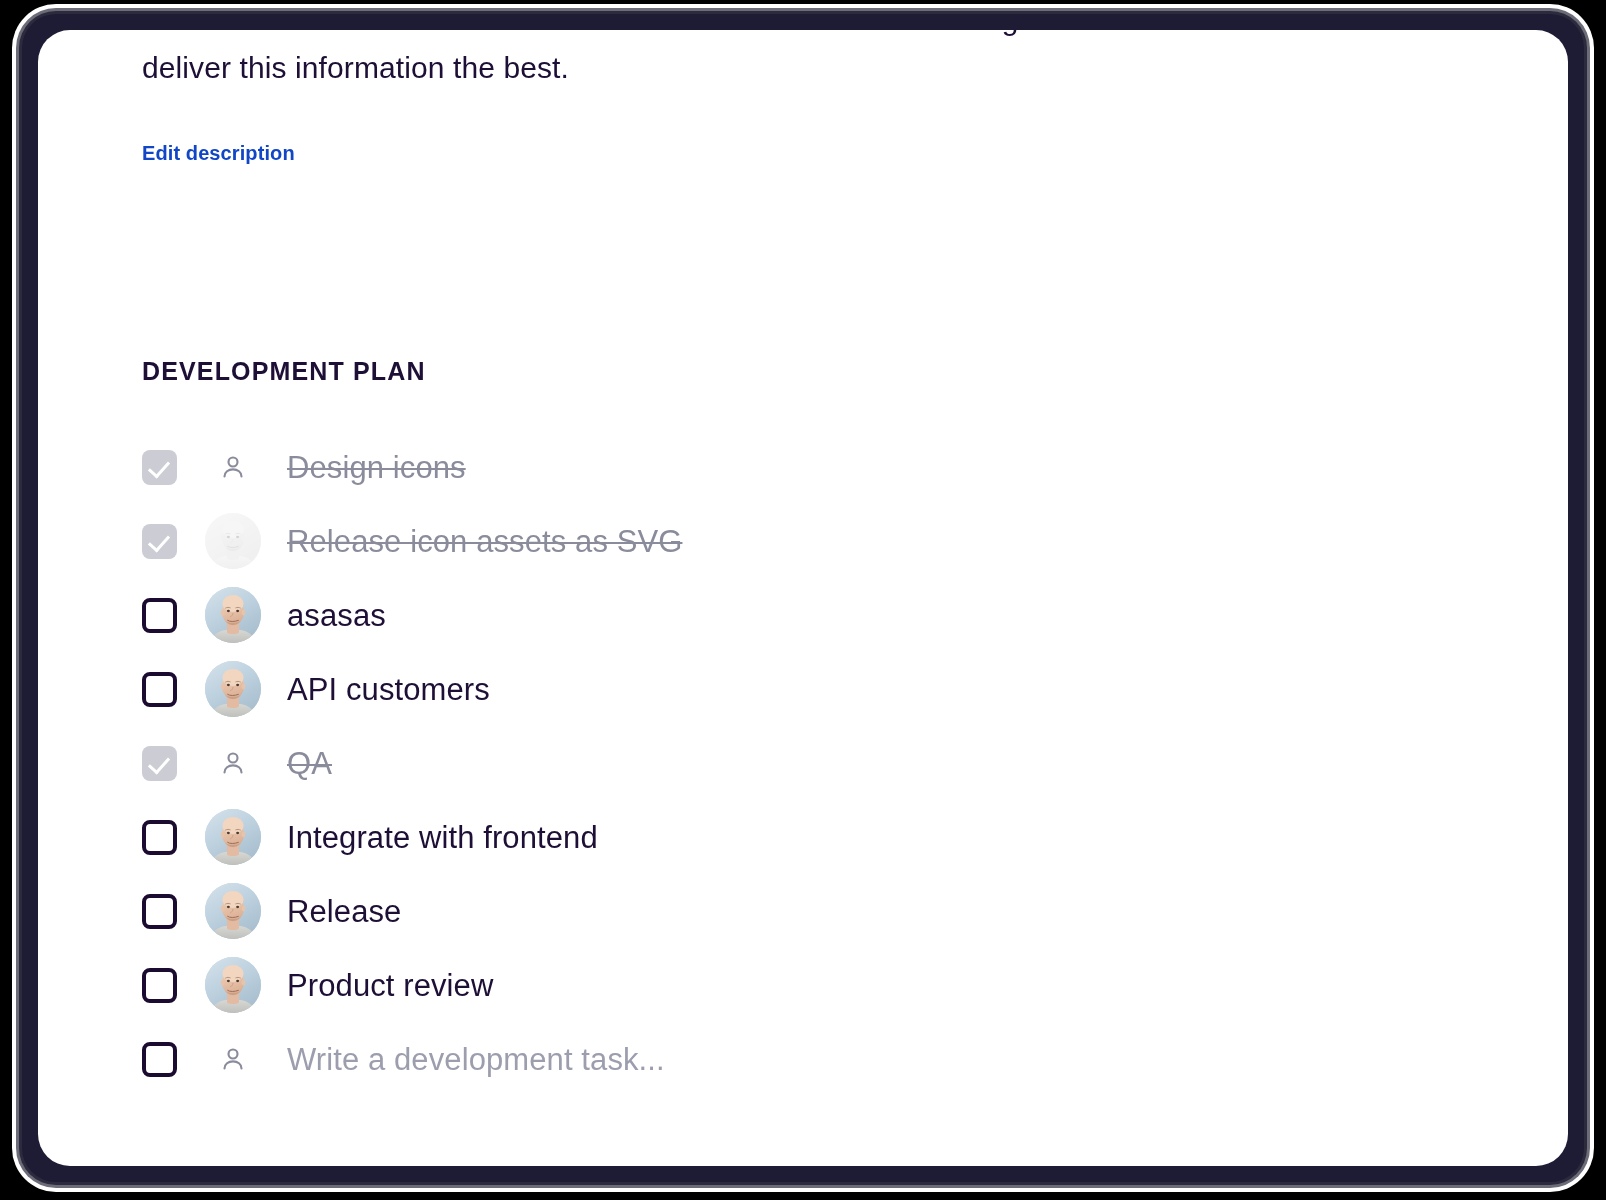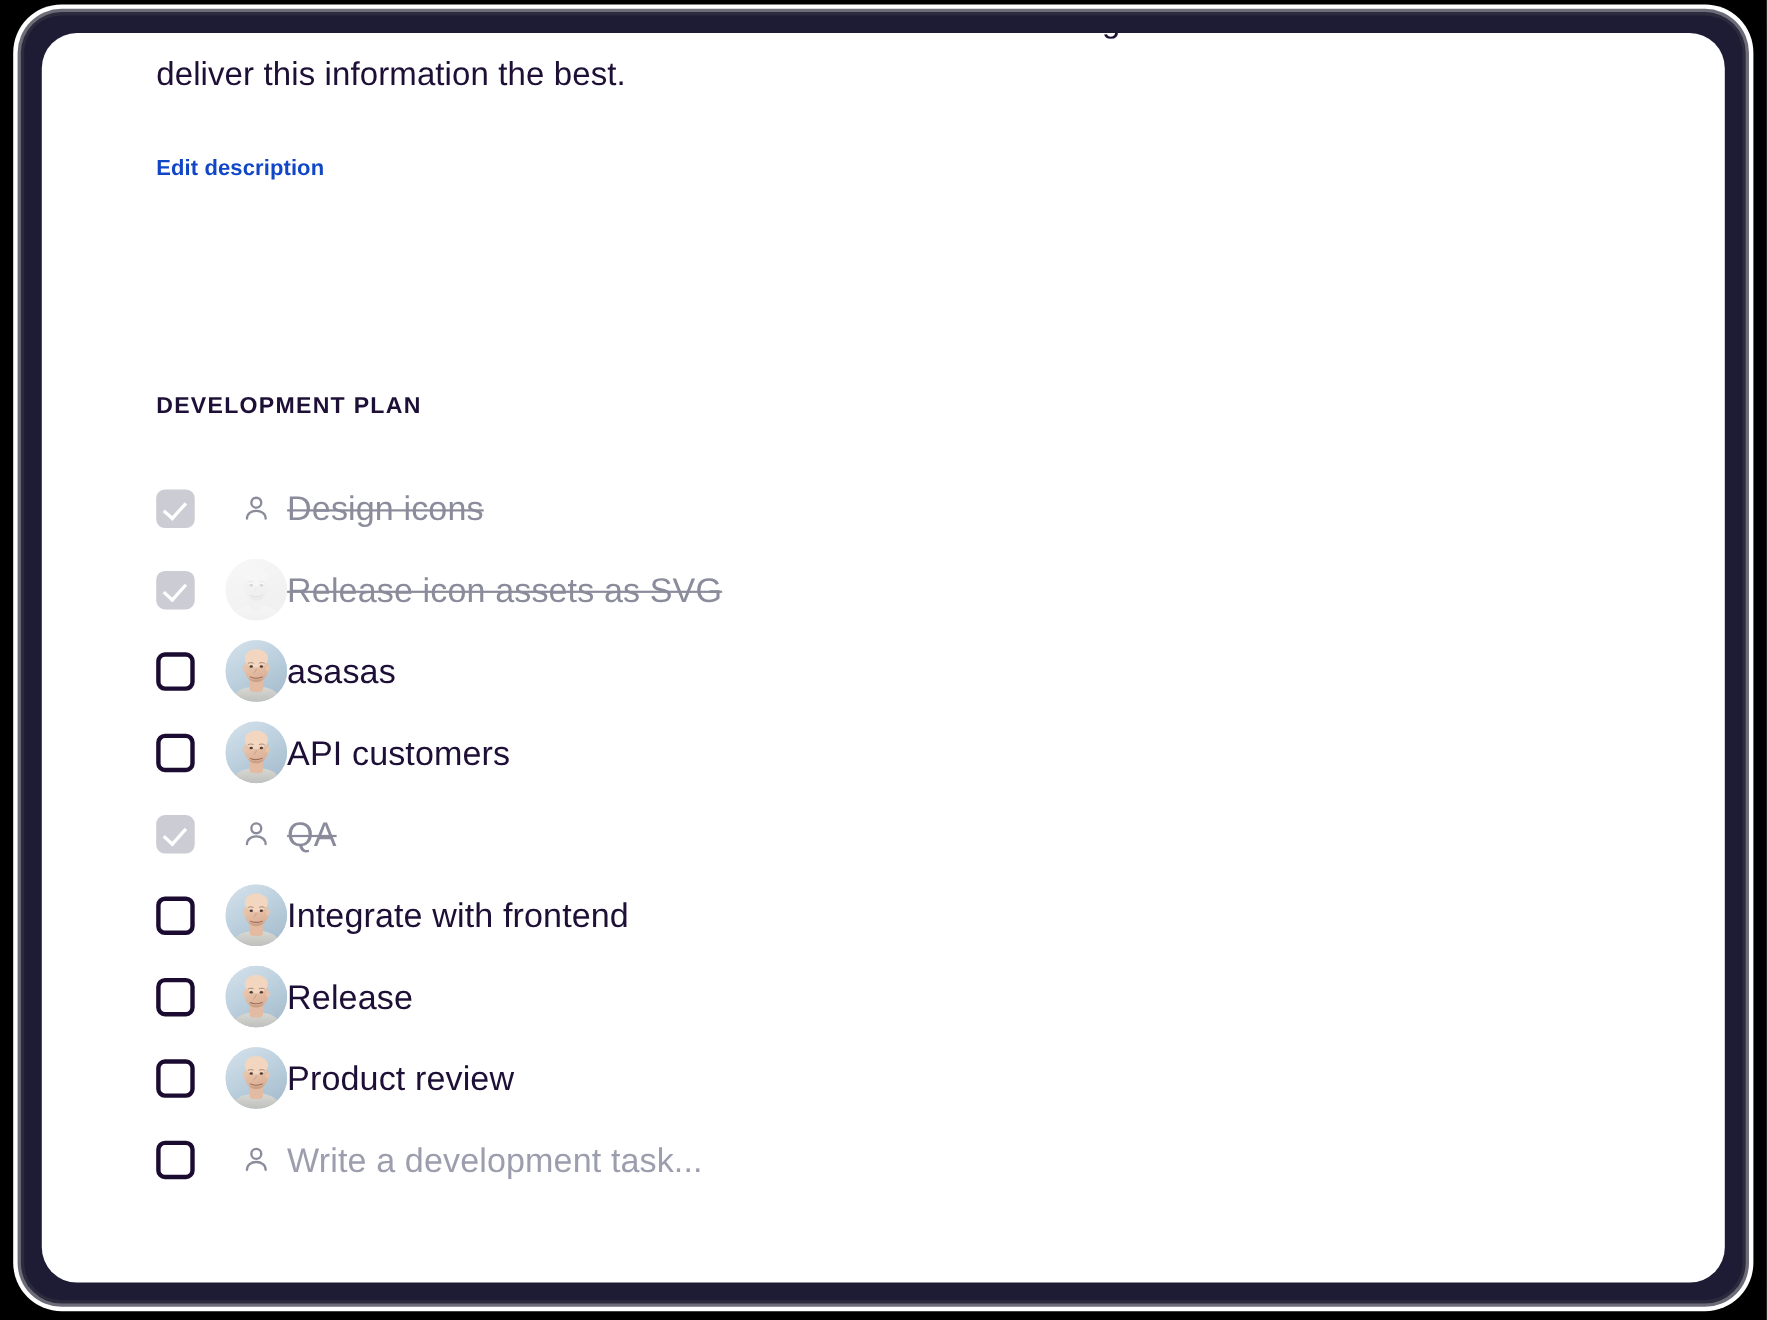--- a/index.html
+++ b/index.html
@@ -64,21 +64,21 @@
     font-weight: 700;
     color: #1147c6;
     text-decoration: none;
     cursor: pointer;
     letter-spacing: 0.1px;
   }
 
   #plan-section { margin-top: 192px; }
 
   #plan-heading {
-    font-size: 21px;
+    font-size: 25px;
     font-weight: 700;
     letter-spacing: 1.15px;
     color: #1d0f35;
     margin-bottom: 44px;
   }
 
   
   #task-list { display: block; }
 
   .task-row {
@@ -136,20 +136,21 @@
     border-radius: 50%;
     overflow: hidden;
     position: relative;
     background: #c2d4e0;
   }
   .avatar.faded { opacity: 0.22; filter: grayscale(1); }
   .avatar svg { display: block; width: 100%; height: 100%; }
 
   
   .task-label {
+    margin-left: 26px;
     font-size: 31px;
     color: #1d0f35;
     letter-spacing: 0.1px;
     line-height: 1;
     cursor: text;
   }
   .task-label.done {
     color: #8a8c9b;
     text-decoration: line-through;
     text-decoration-thickness: 2px;

